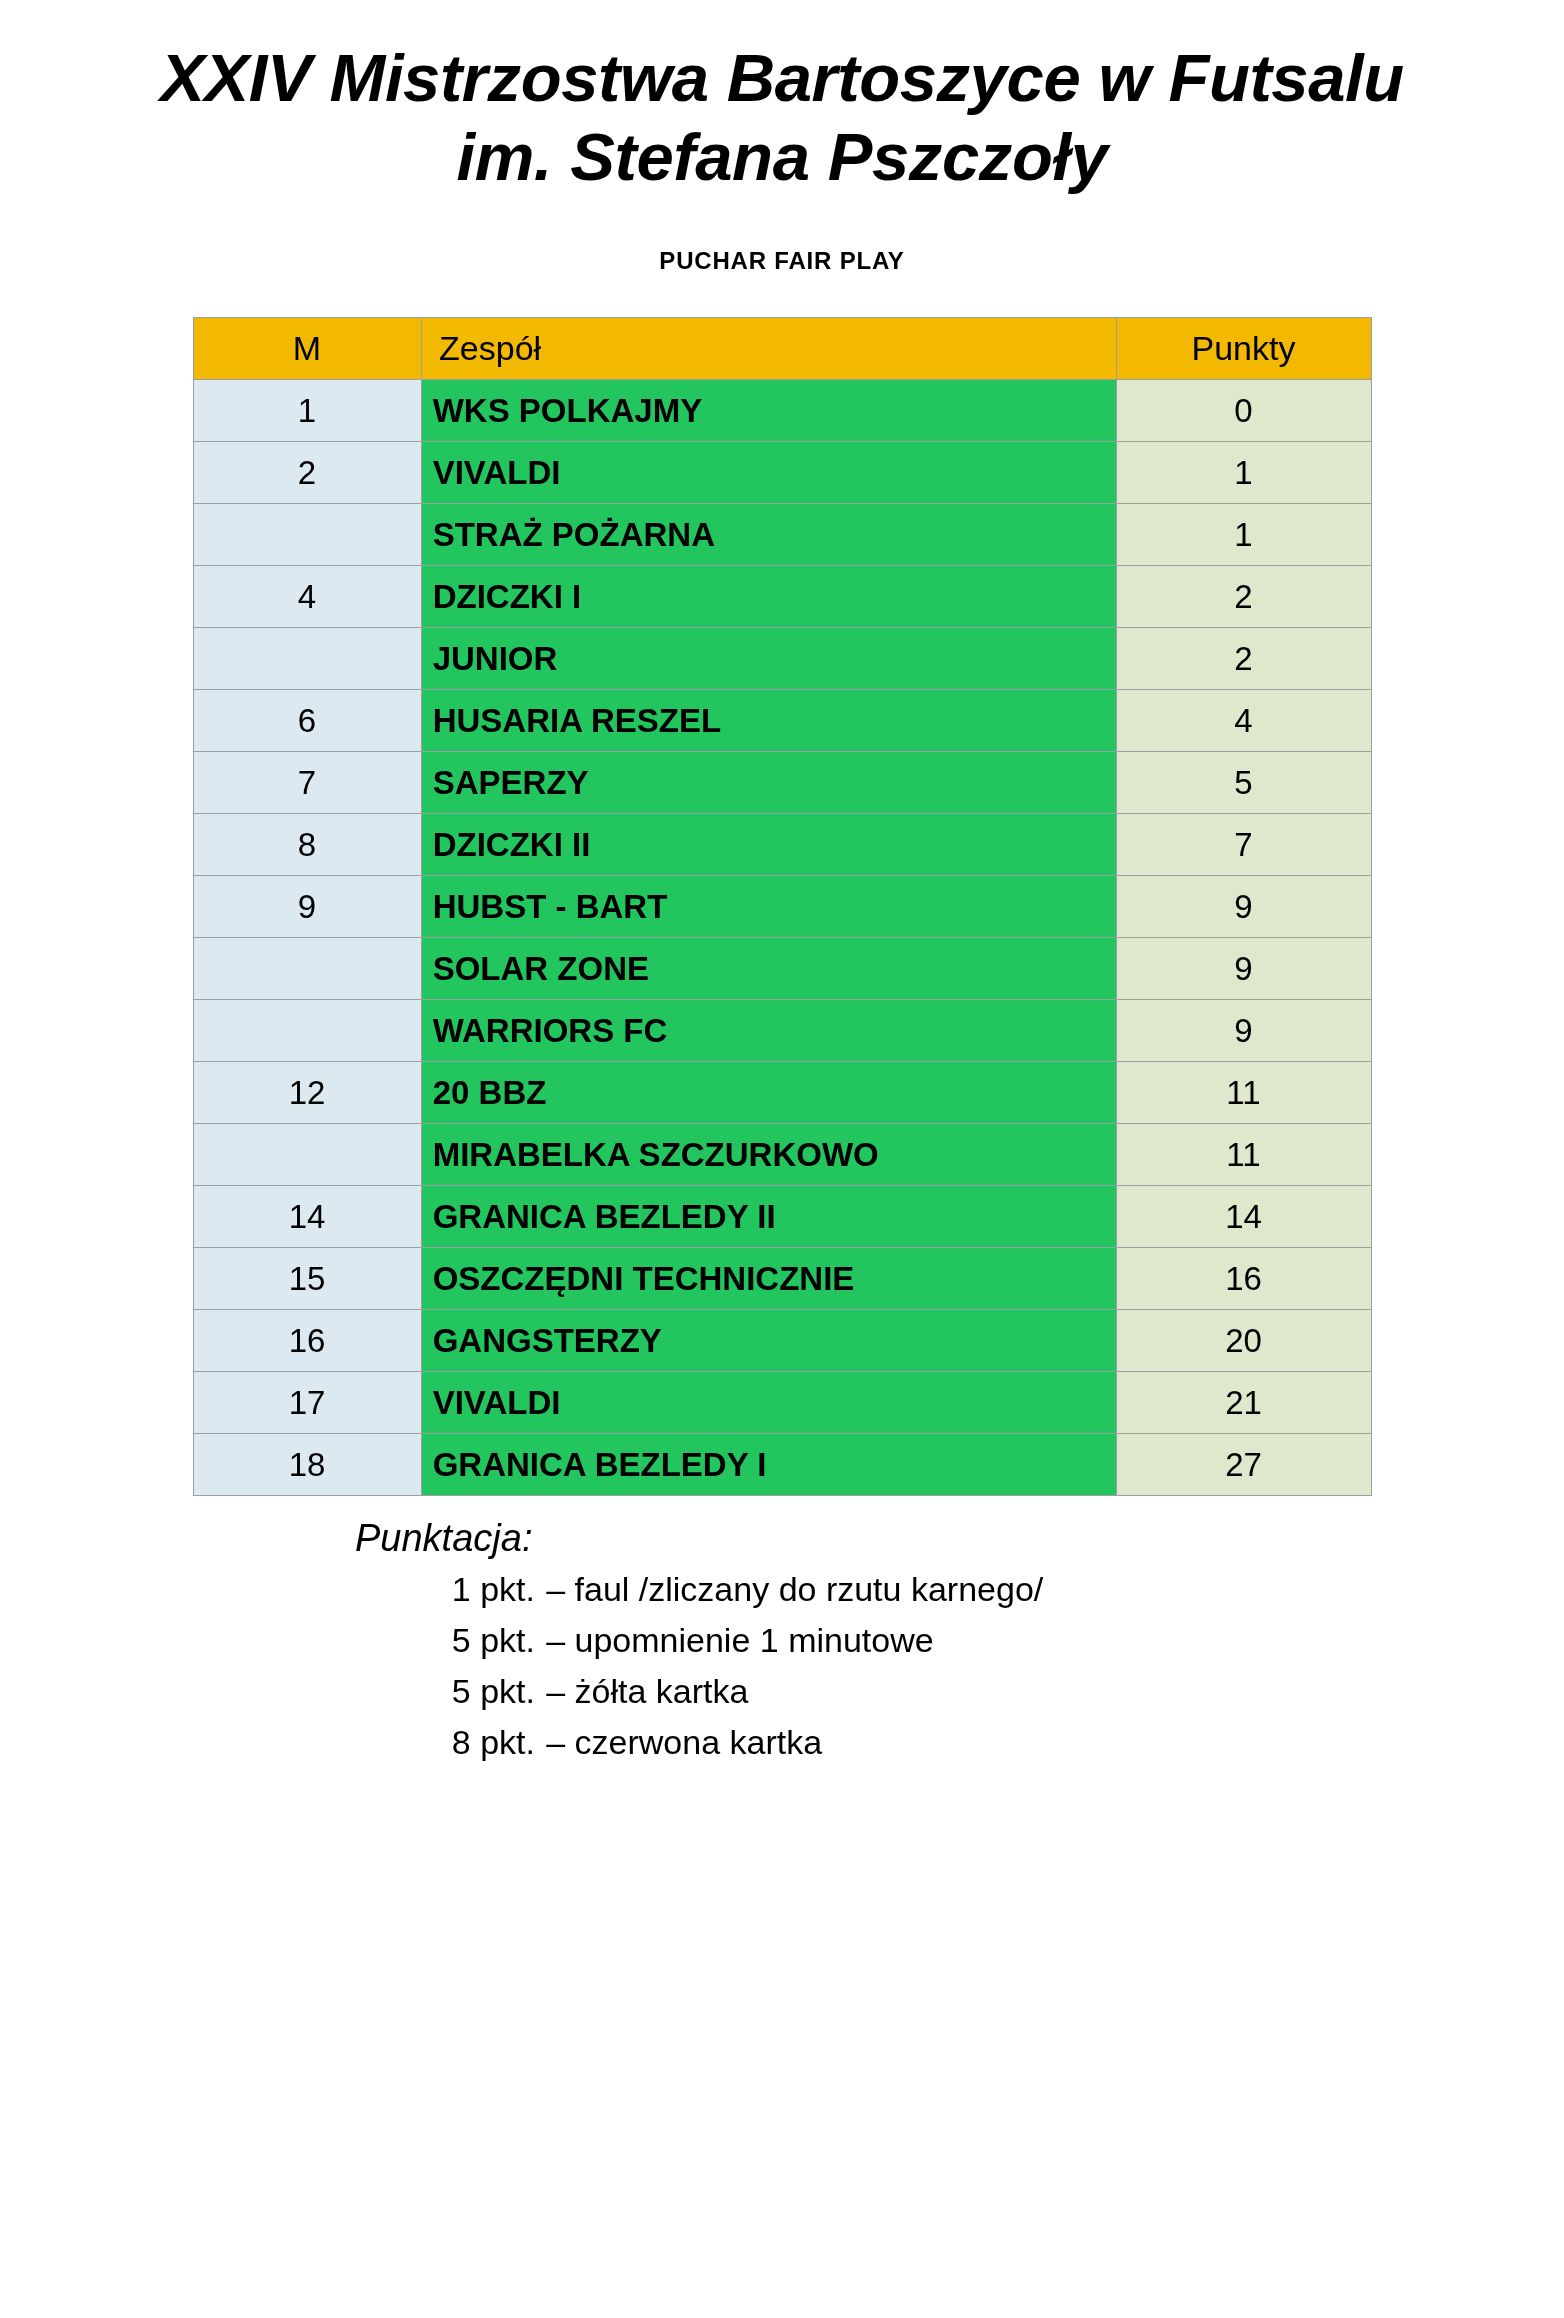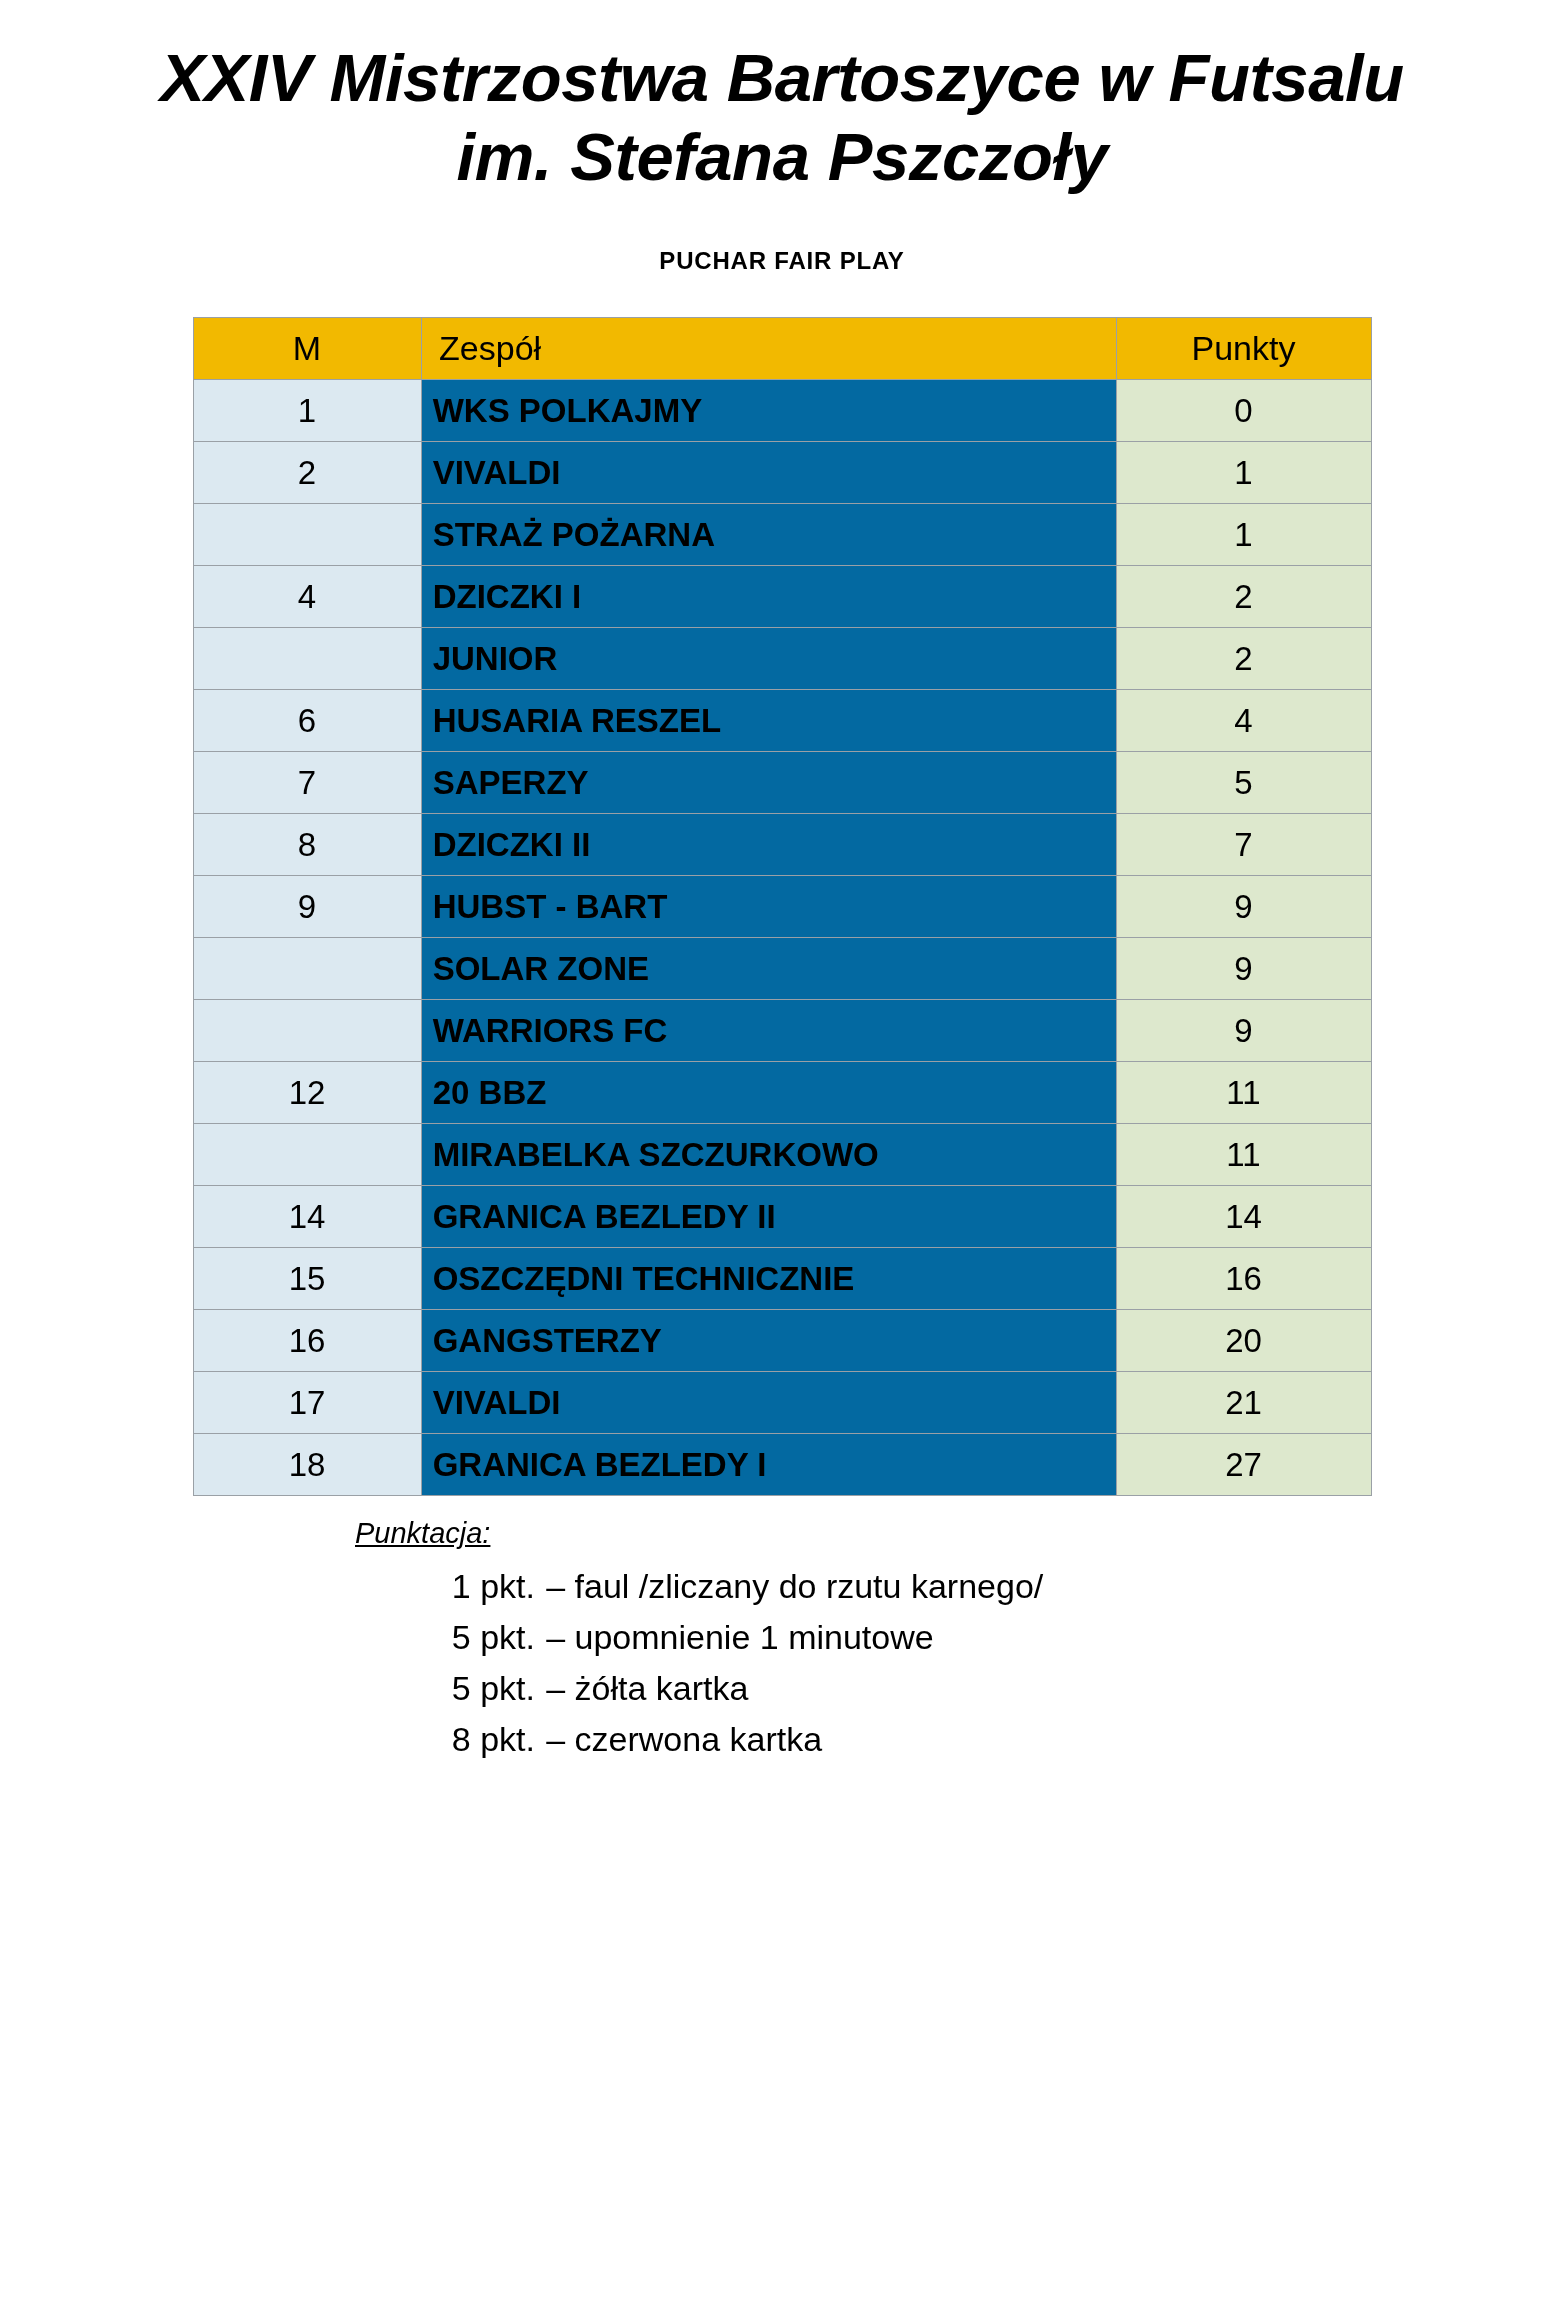--- a/index.html
+++ b/index.html
@@ -67,42 +67,41 @@
   table.standings thead th.th-team {
     text-align: left;
     padding-left: 17.6px;
   }
   td.pos {
     background: #dce9f1;
     text-align: center;
     font-size: 34px;
   }
   td.team {
-    background: #0369a1;
+    background: #22c55e;
     text-align: left;
     font-weight: bold;
     font-size: 34px;
     padding-left: 17.6px;
     white-space: nowrap;
     margin-left: 45px;
   }
   td.pts {
     background: #dde8cd;
     text-align: center;
     font-size: 34px;
   }
   .notes {
     margin: 21px 0 0 0;
     padding-left: 355px;
   }
   .notes-title {
-    font-size: 29px;
+    font-size: 38px;
     font-style: italic;
-    text-decoration: underline;
-    margin-bottom: 11px;
+    margin-bottom: 4px;
     padding-left: 0px;
   }
   .note-row {
     display: flex;
     font-size: 34px;
     line-height: 1.5;
     padding-left: 60px;
   }
   .note-key {
     width: 120px;

